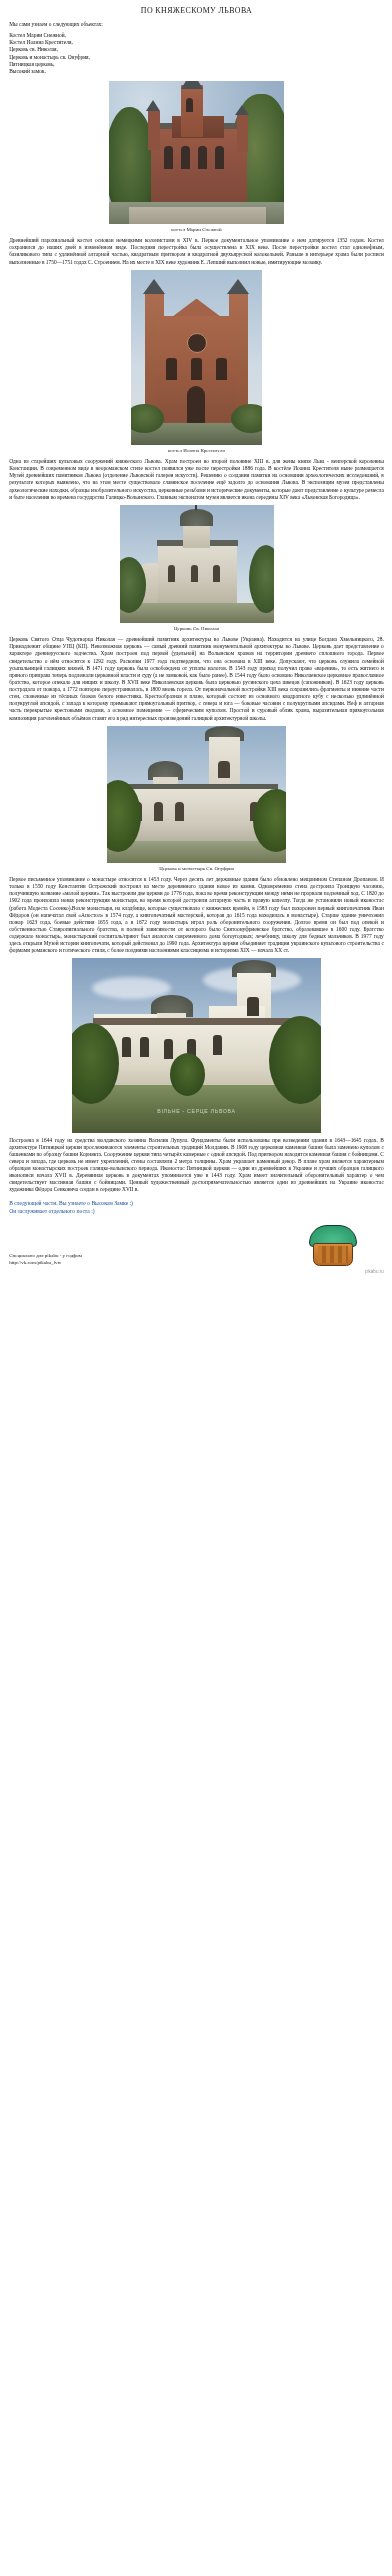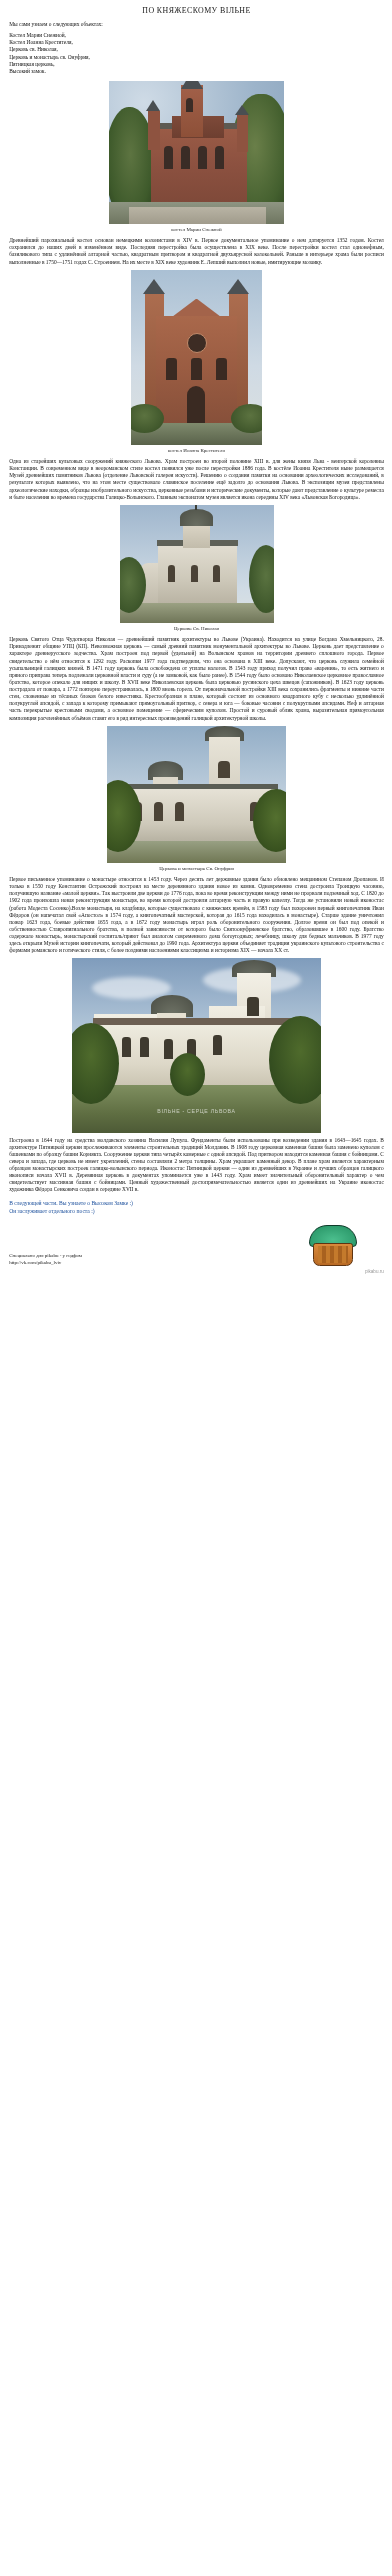--- a/index.html
+++ b/index.html
@@ -231,21 +231,21 @@
   .pikabu {
     font-size: 4.6px; color:#9a9a9a; text-align:right; margin-top:2.6px;
     font-family:"Liberation Sans", sans-serif;
   }
 </style>
 </head>
 <body>
 
 <div class="page">
 
-  <div class="title">ПО КНЯЖЕСКОМУ ВІЛЬНЕ</div>
+  <div class="title">ПО КНЯЖЕСКОМУ ЛЬВОВА</div>
 
   <div class="para">Мы сами узнаем о следующих объектах:</div>
 
   <div class="list">
     <div>Костел Марии Снежной,</div>
     <div>Костел Иоанна Крестителя,</div>
     <div>Церковь св. Николая,</div>
     <div>Церковь и монастырь св. Онуфрия,</div>
     <div>Пятницкая церковь,</div>
     <div>Высокий замок.</div>

